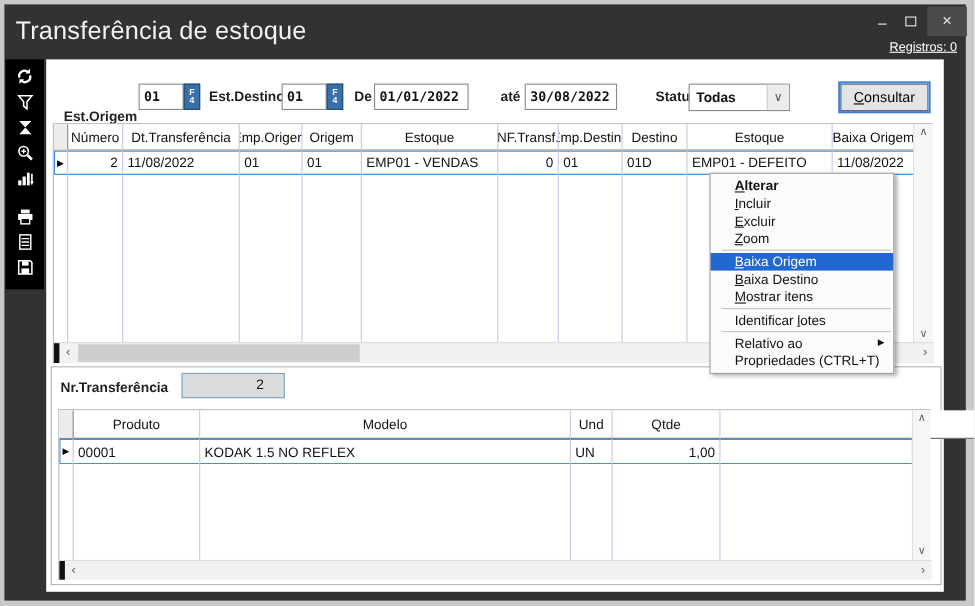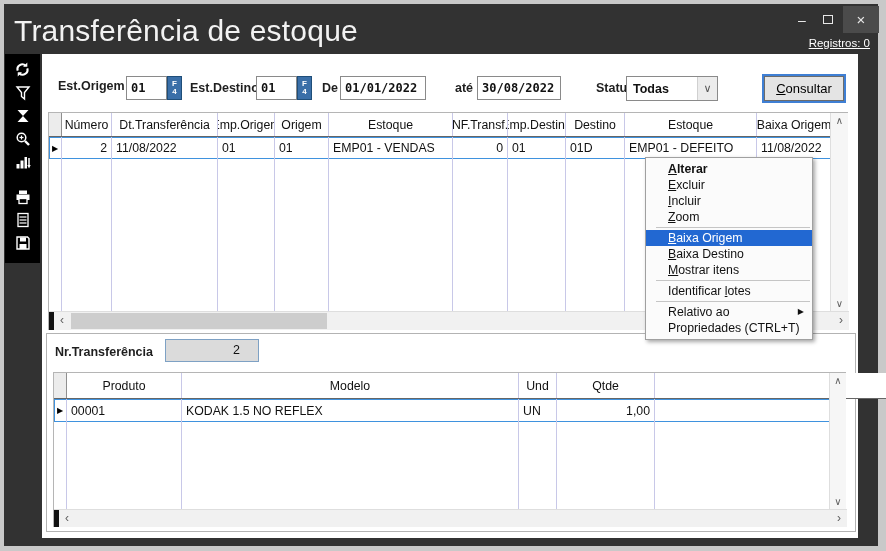--- a/index.html
+++ b/index.html
@@ -1,20 +1,20 @@
 <!DOCTYPE html>
 <html><head>
 <meta charset="utf-8">
 <style>
   html,body{margin:0;padding:0;background:#ffffff;}
   *{box-sizing:border-box;font-family:"Liberation Sans",sans-serif;}
   .window{position:relative;width:886px;height:551px;background:#c9c9c9;overflow:hidden;}
   .frame{position:absolute;left:4px;top:4px;width:874px;height:542px;background:#323232;}
   
-  .title{position:absolute;left:14px;top:14px;font-size:30px;font-weight:300;color:#f2f2f2;letter-spacing:.2px;}
+  .title{position:absolute;left:14px;top:14px;font-size:23px;font-weight:300;color:#f2f2f2;letter-spacing:.2px;}
   .winbtn{position:absolute;top:10px;width:22px;height:20px;color:#e8e8e8;font-size:14px;text-align:center;line-height:20px;cursor:pointer;}
   .btn-min{left:791px;}
   .btn-max{left:817px;}
   .btn-max .maxbox{width:10px;height:9px;border:1px solid #e8e8e8;margin:5px auto 0;}
   .btn-close{left:843px;top:6px;width:36px;height:27px;background:#4b4b4b;line-height:27px;font-size:15px;}
   .registros{position:absolute;top:37px;right:16px;color:#ffffff;font-size:11.5px;text-decoration:underline;cursor:pointer;}
   
   .sidebar{position:absolute;left:5px;top:54px;width:35px;height:209px;background:#000;padding:4px 0;}
   .sb-icon{width:35px;height:23px;display:flex;align-items:center;justify-content:center;cursor:pointer;}
   .sb-gap{margin-top:12px;}
@@ -137,21 +137,21 @@
       <svg width="16" height="16" viewBox="0 0 16 16">
           <path d="M2 2h10.5L14 3.5V14H2z" stroke="#fff" stroke-width="1.4" fill="none"></path>
           <rect x="5" y="2.5" width="6" height="4" fill="#fff"></rect>
           <rect x="4.5" y="9" width="7" height="5" fill="#fff"></rect>
         </svg>
     </div>
   </div>
 
   <div class="content"></div>
 
-  <div class="flabel" style="left:58px;top:79px;">Est.Origem</div>
+  <div class="flabel" style="left:58px;top:99px;">Est.Origem</div>
   <input class="finput" style="left: 126px; top: 76px; width: 41px;" value="01">
   <div class="f4btn" style="left:167px;top:76px;">F<br>4</div>
 
   <div class="flabel" style="left:190px;top:81px;">Est.Destino</div>
   <input class="finput" style="left: 256px; top: 76px; width: 41px;" value="01">
   <div class="f4btn" style="left:297px;top:76px;">F<br>4</div>
 
   <div class="flabel" style="left:322px;top:81px;">De</div>
   <input class="finput" style="left: 340px; top: 76px; width: 86px;" value="01/01/2022">
 
@@ -254,22 +254,22 @@
       <div class="hscroll" style="left:0;bottom:0;width:793px;height:18px;">
         <div class="blk"></div>
         <div class="arr left">‹</div>
         <div class="arr right">›</div>
       </div>
     </div>
   </div>
 
   <div class="menu">
     <div class="menu-item bold"><u>A</u>lterar</div>
+    <div class="menu-item"><u>I</u>ncluir</div>
     <div class="menu-item"><u>E</u>xcluir</div>
-    <div class="menu-item"><u>I</u>ncluir</div>
     <div class="menu-item"><u>Z</u>oom</div>
     <div class="menu-sep"></div>
     <div class="menu-item selected"><u>B</u>aixa Origem</div>
     <div class="menu-item"><u>B</u>aixa Destino</div>
     <div class="menu-item"><u>M</u>ostrar itens</div>
     <div class="menu-sep"></div>
     <div class="menu-item">Identificar <u>l</u>otes</div>
     <div class="menu-sep"></div>
     <div class="menu-item"><span>Relativo ao</span><span class="subarrow">▶</span></div>
     <div class="menu-item">Propriedades (CTRL+T)</div>

